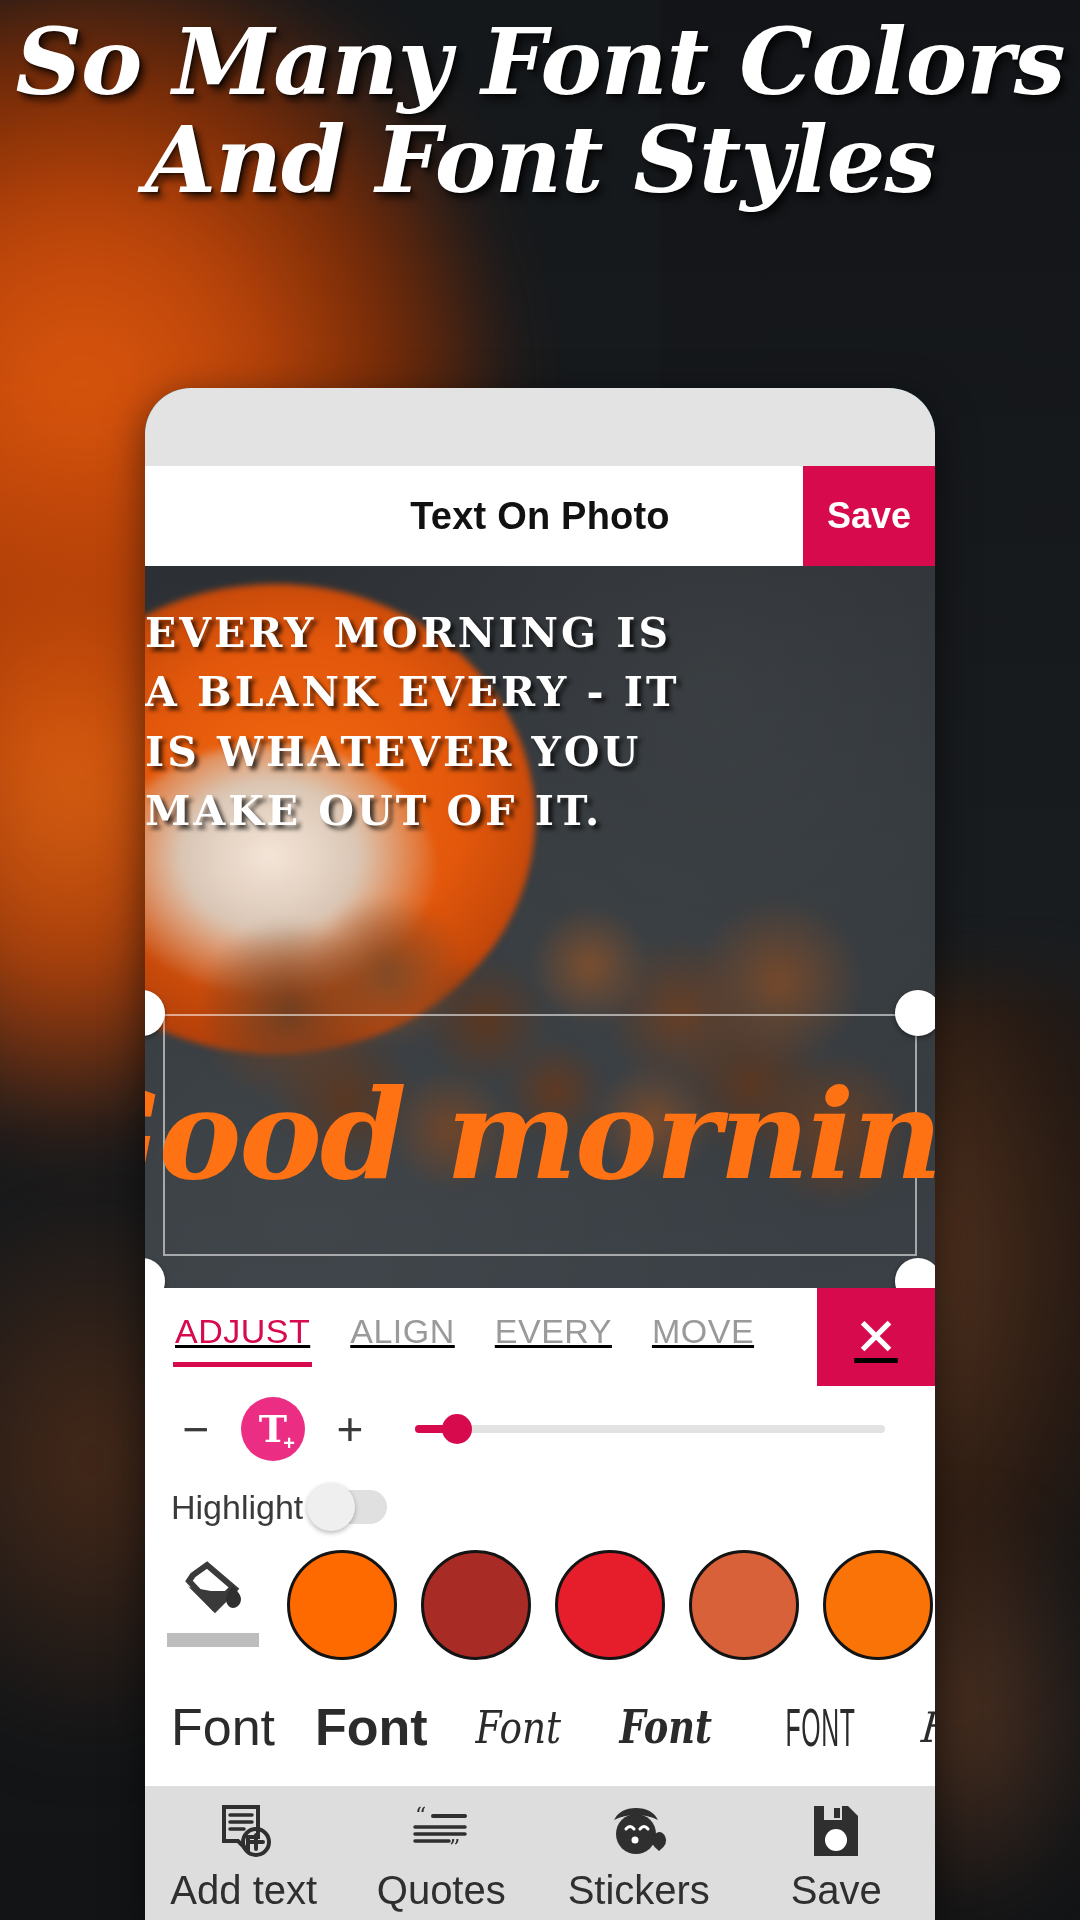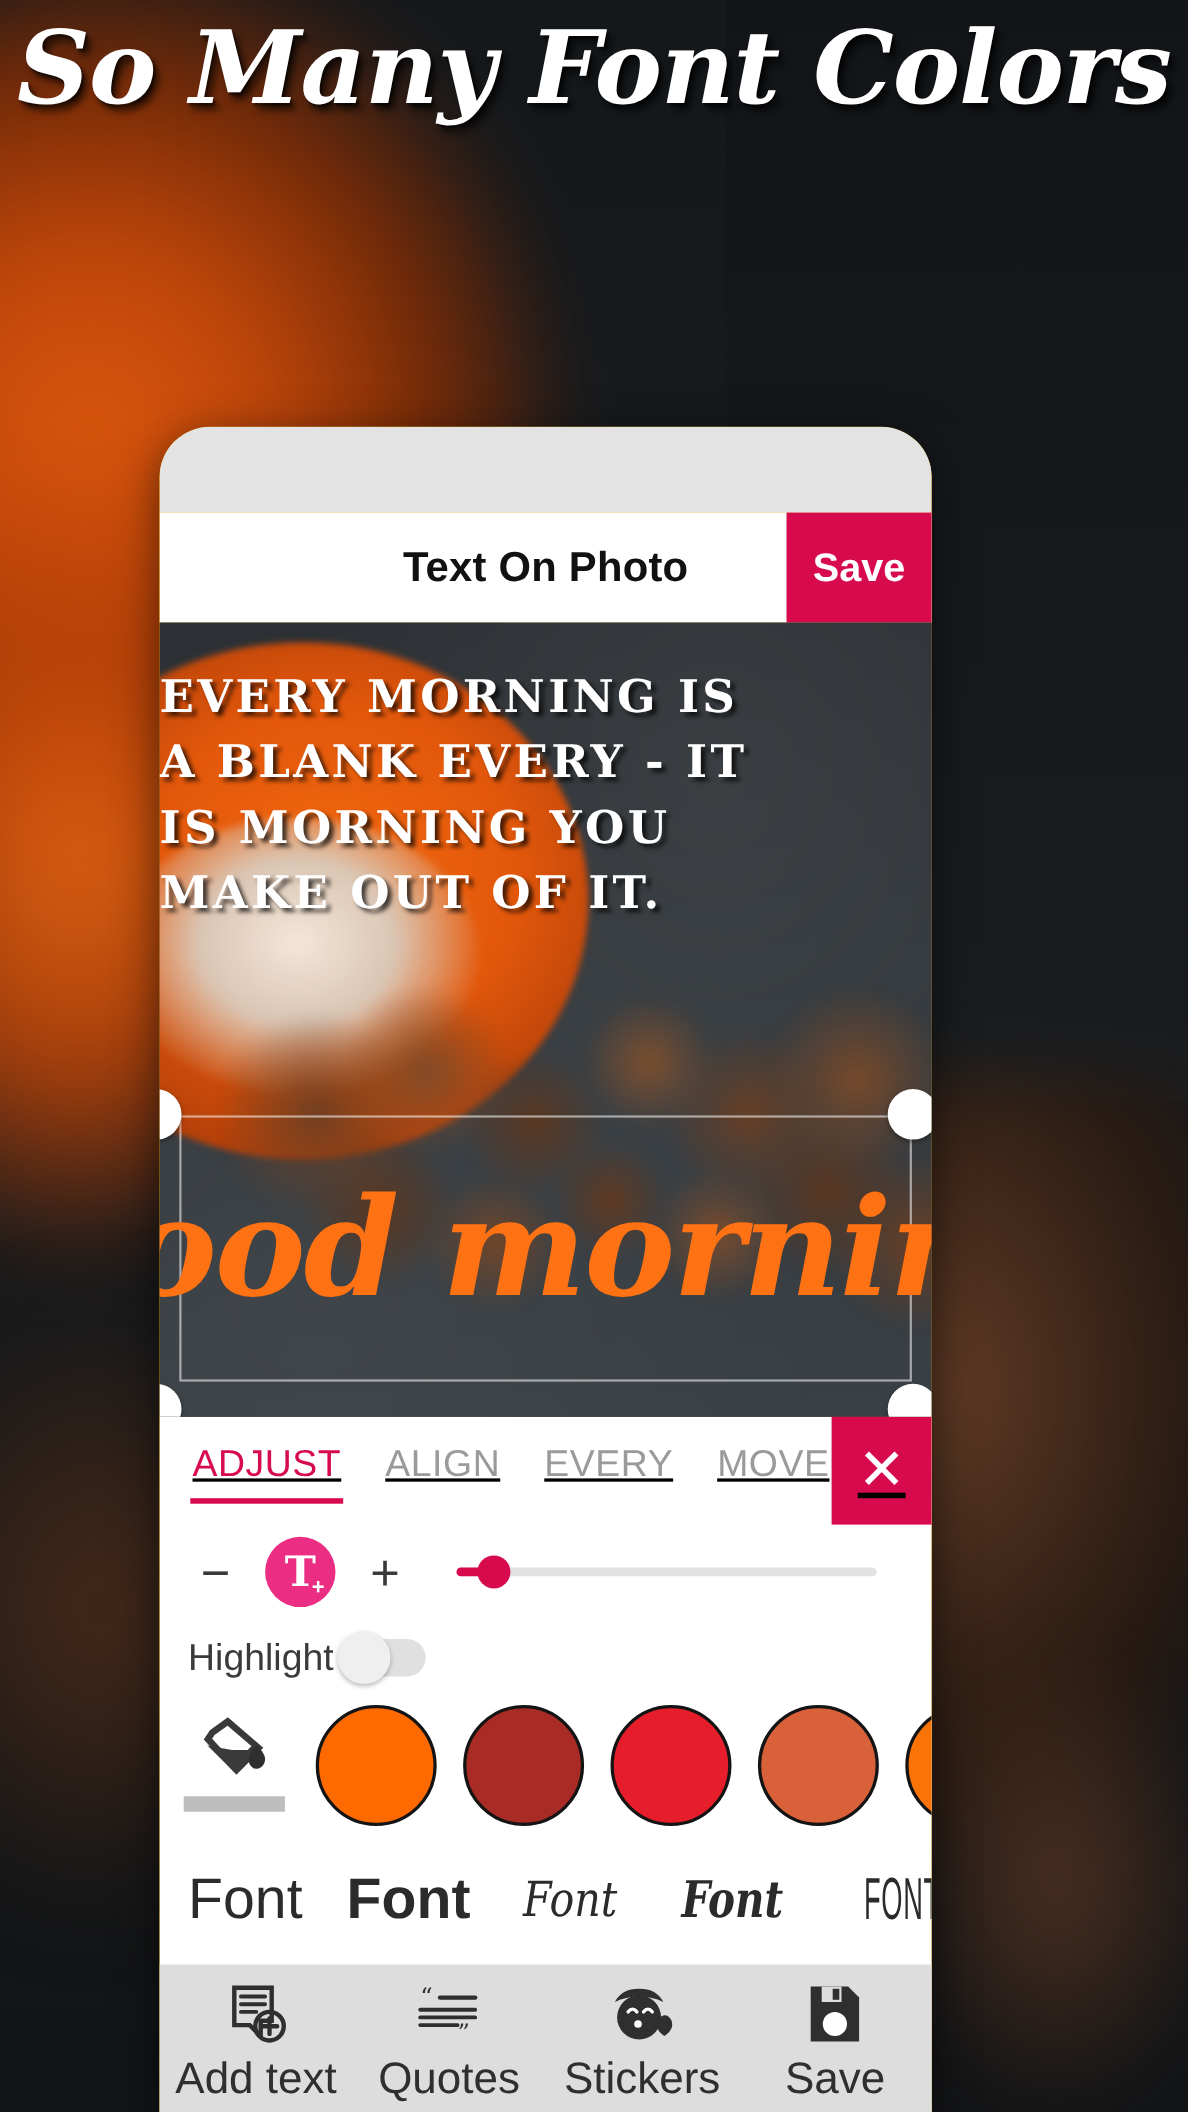--- a/index.html
+++ b/index.html
@@ -41,24 +41,24 @@
     font-family:"DejaVu Serif", serif;
     font-style:italic;font-weight:700;
     letter-spacing:-1px;
     text-shadow:5px 6px 7px rgba(0,0,0,.62), 2px 2px 2px rgba(0,0,0,.5);
     line-height:1.02;
   }
   #headline .ln1{font-size:92px;}
   #headline .ln2{font-size:92px;margin-top:4px;}
 
   
-  #phone{position:absolute;left:145px;top:388px;width:702px;height:1532px;z-index:8;
+  #phone{position:absolute;left:145px;top:388px;width:790px;height:1532px;z-index:8;
     border-radius:46px 46px 0 0;overflow:hidden;
     box-shadow:0 10px 40px rgba(0,0,0,.55);
-    background:#eab308;}
+    background:#0369a1;}
   .statusbar{height:78px;background:#e3e3e3;}
 
   
   .titlebar{height:100px;background:#ffffff;display:flex;align-items:stretch;}
   .title-txt{flex:1;display:flex;align-items:center;justify-content:center;
     font-size:38px;font-weight:bold;color:#111;letter-spacing:.2px;
     padding-left:132px;}
   .save-top{width:132px;background:#d60a4c;color:#fff;display:flex;align-items:center;
     justify-content:center;font-size:36px;font-weight:bold;}
 
@@ -169,20 +169,21 @@
   <div class="bg-dark-right"></div>
   <div class="bg-blob-a"></div>
   <div class="bg-blob-b"></div>
   <div class="bg-blob-c"></div>
   <div class="bg-beans-r"></div>
   <div class="bg-beans-r2"></div>
 </div>
 
 <div id="headline">
   <span class="ln ln1">So Many Font Colors</span>
+  <span class="ln ln2">And Font Styles</span>
 </div>
 
 <div id="phone">
 
   <div class="statusbar"></div>
 
   <div class="titlebar">
     <div class="title-txt">Text On Photo</div>
     <div class="save-top">Save</div>
   </div>
@@ -190,21 +191,21 @@
   <div class="canvas">
     <div class="cv-base"></div>
     <div class="cv-chalk"></div>
     <div class="cv-cup"></div>
     <div class="cv-cup-in"></div>
     <div class="cv-beans"></div>
 
     <div class="quote">
       <span>EVERY MORNING IS</span>
       <span>A BLANK EVERY - IT</span>
-      <span>IS MORNING YOU</span>
+      <span>IS WHATEVER YOU</span>
       <span>MAKE OUT OF IT.</span>
     </div>
 
     <div class="textbox">
       <div class="gm" style="color: rgb(255, 114, 20);">Good morning</div>
     </div>
     <div class="handle h-tr"></div>
     <div class="handle h-br"></div>
     <div class="handle h-tl"></div>
     <div class="handle h-bl"></div>

